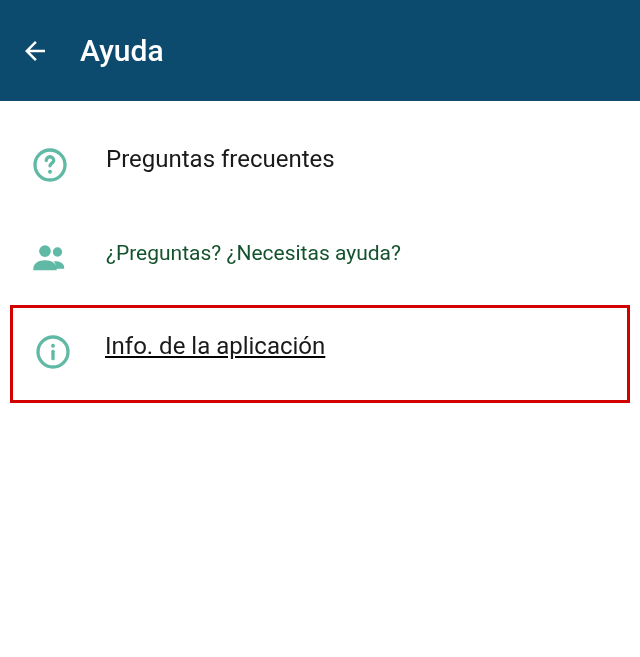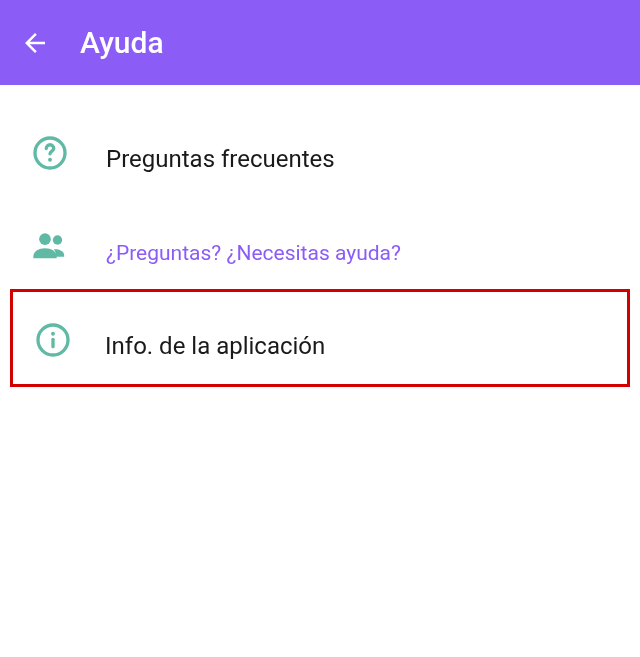--- a/index.html
+++ b/index.html
@@ -8,22 +8,22 @@
       box-sizing: border-box;
     }
     body {
       font-family: Roboto, -apple-system, BlinkMacSystemFont, "Segoe UI", Arial, sans-serif;
       background: #ffffff;
       width: 640px;
       height: 657px;
       overflow: hidden;
     }
     .header {
-      background: #8b5cf6;
-      height: 85px;
+      background: #0c4a6e;
+      height: 101px;
       display: flex;
       align-items: center;
       padding: 8px 20px;
       gap: 30px;
     }
     .back-arrow {
       color: #ffffff;
       cursor: pointer;
       display: flex;
       align-items: center;
@@ -31,21 +31,21 @@
     .header-title {
       color: #ffffff;
       font-size: 30px;
       font-weight: 500;
     }
     .content {
       padding-top: 20px;
     }
     .list-item {
       display: flex;
-      align-items: flex-end;
+      align-items: flex-start;
       padding: 24px 30px;
       cursor: pointer;
       min-height: 92px;
     }
     .list-item-icon {
       width: 40px;
       height: 40px;
       display: flex;
       align-items: center;
       justify-content: center;
@@ -57,26 +57,27 @@
       flex-direction: column;
       justify-content: center;
     }
     .list-item-title {
       font-size: 24px;
       color: #1a1a1a;
       font-weight: 400;
     }
     .list-item-subtitle {
       font-size: 21px;
-      color: #8b5cf6;
+      color: #14532d;
       margin-top: 4px;
     }
     .highlight-box {
       border: 3px solid #d30000;
       margin: 0 10px;
+      text-decoration: underline;
     }
     .highlight-box .list-item {
       padding: 24px 20px;
     }
     .highlight-box .list-item-icon {
       margin-right: 32px;
     }
   </style>
 </head>
 <body>

